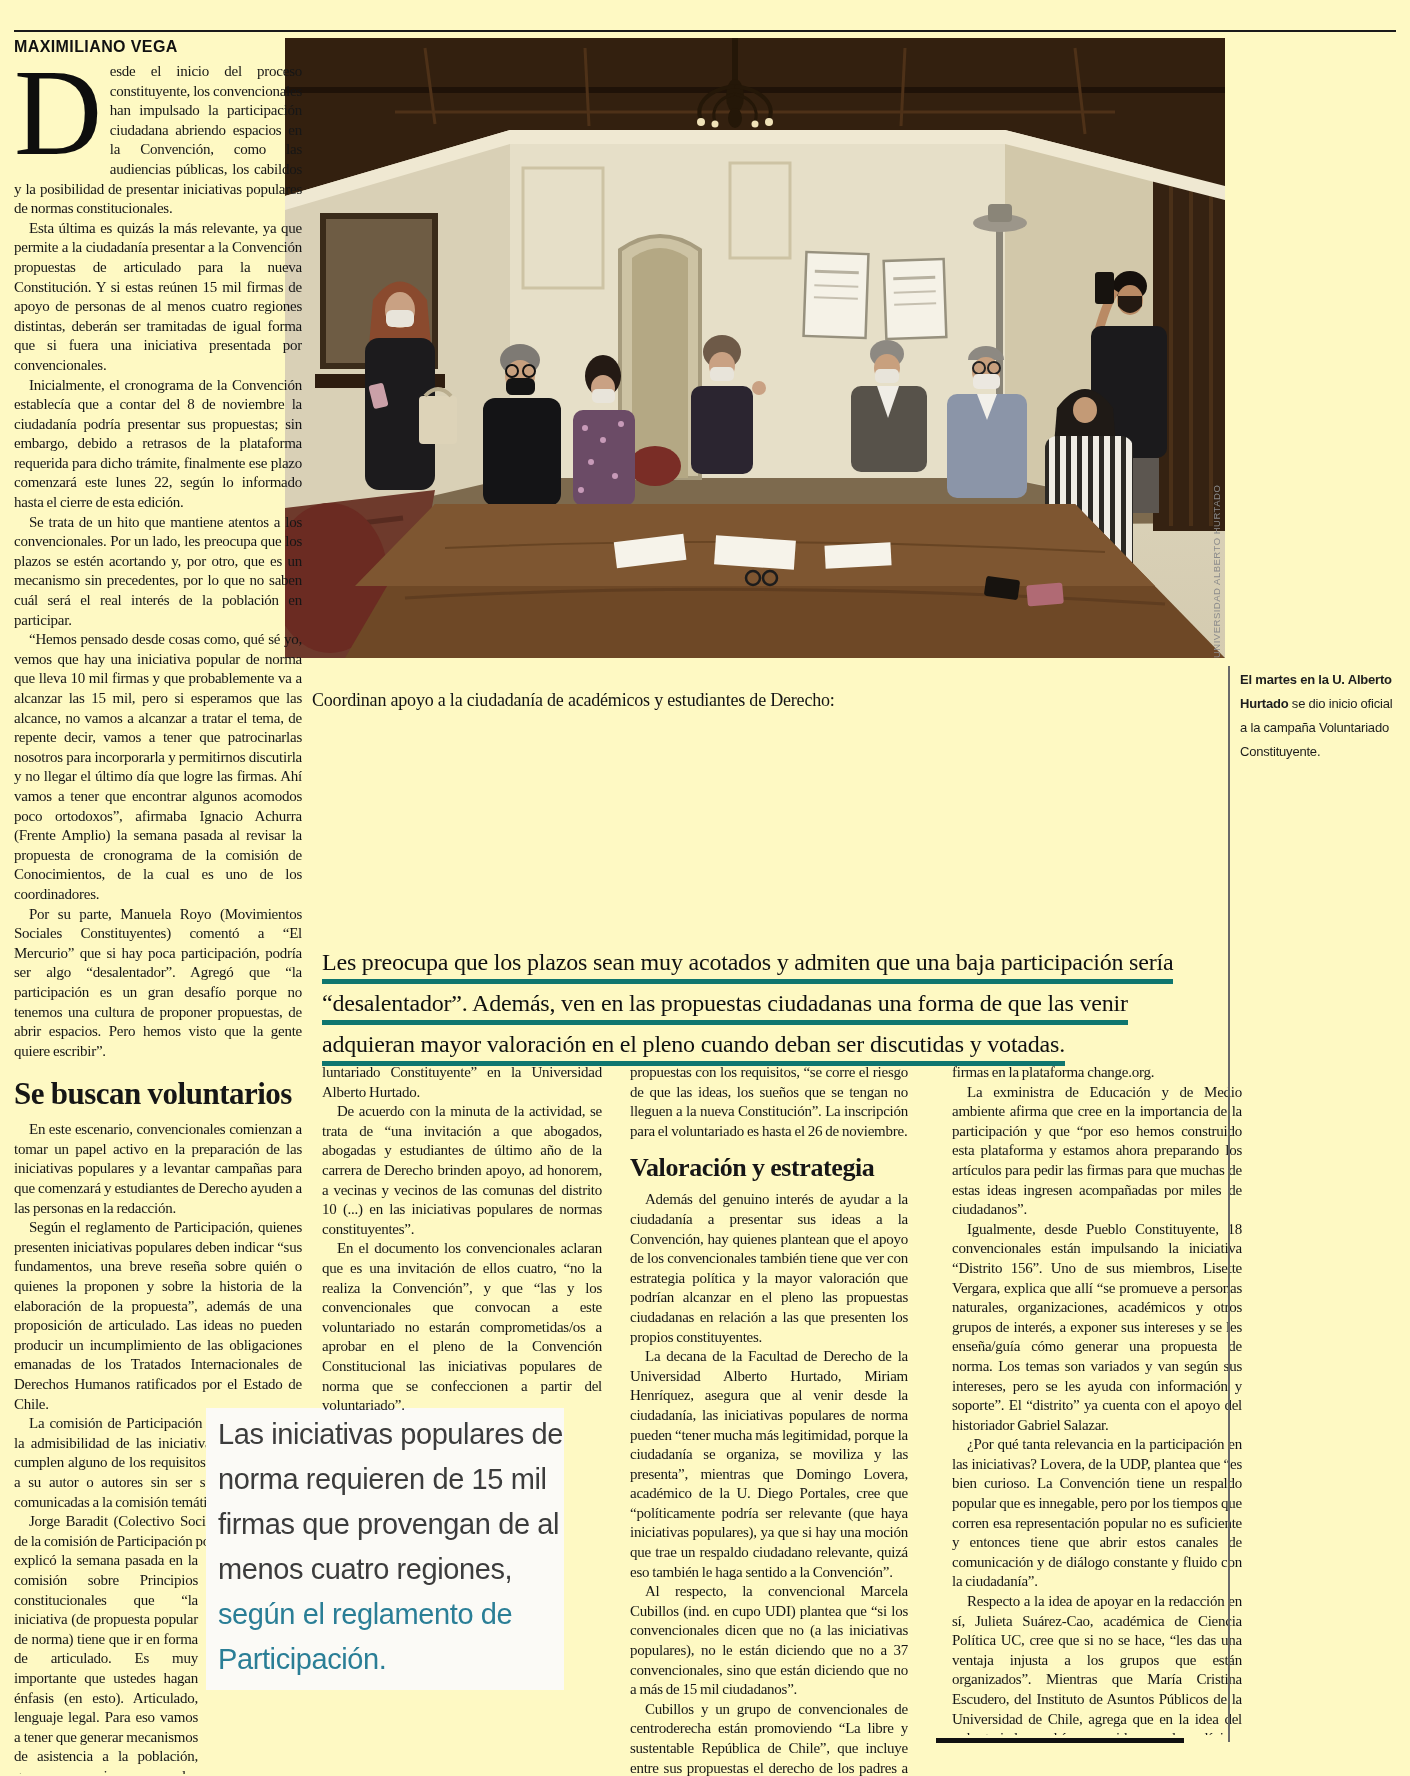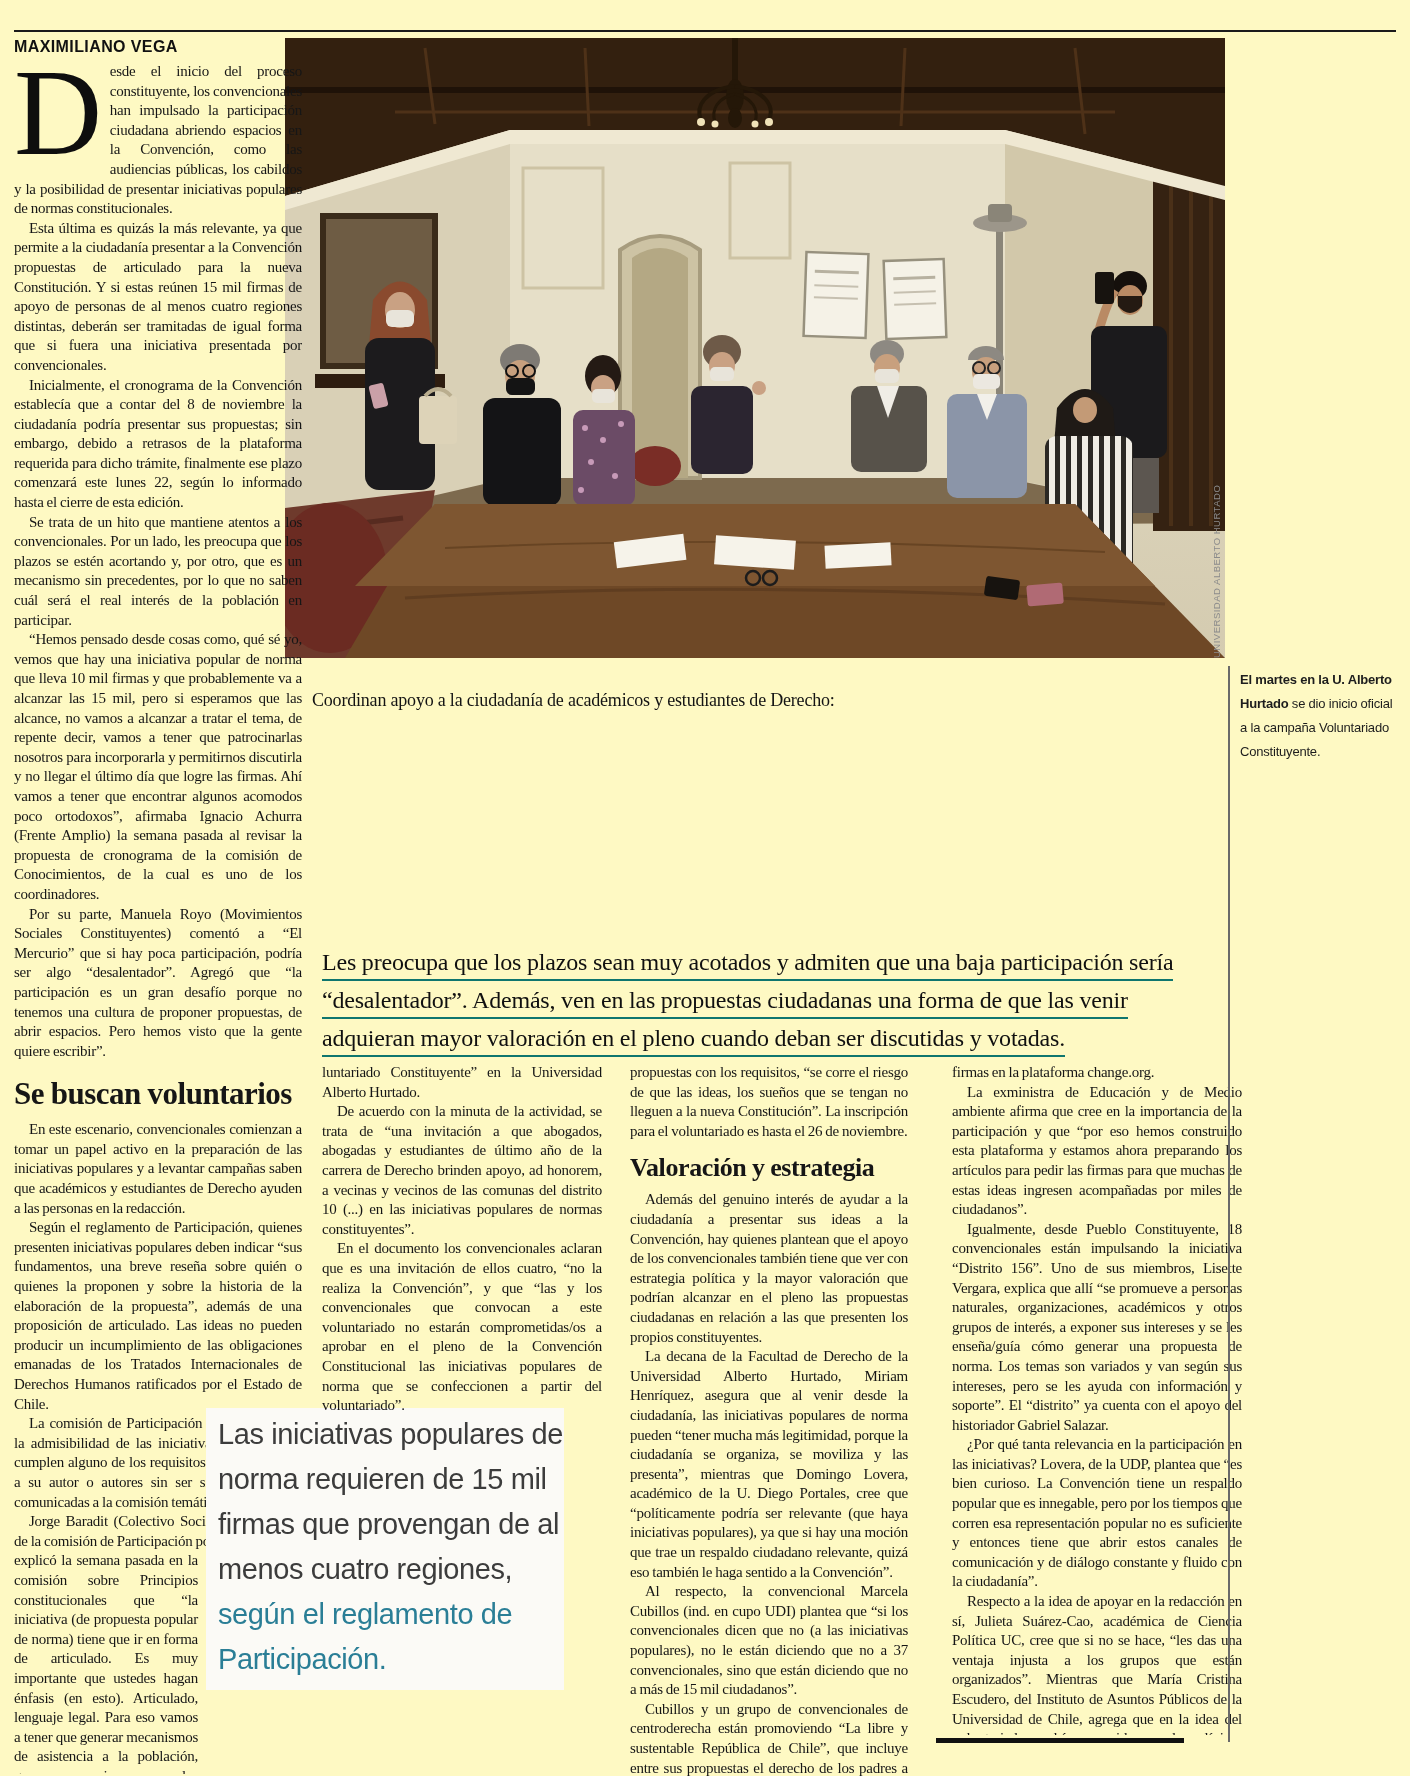--- a/index.html
+++ b/index.html
@@ -19,21 +19,21 @@
   .dropcap{float:left;font-size:122px;line-height:97px;padding:2px 8px 0 0;color:#0e0e0e;}
   h2.sec1{font-size:31px;line-height:33px;margin:16px 0 10px;font-weight:bold;letter-spacing:-.5px;}
   h2.sec2{font-size:26px;line-height:29px;margin:12px 0 8px;font-weight:bold;letter-spacing:-.4px;}
   .narrowwrap{width:184px;}
   
   .kicker{position:absolute;left:312px;top:690px;font-size:18px;color:#141414;letter-spacing:-.2px;}
   .headline{position:absolute;left:285px;top:724px;width:980px;}
   .headline div{font-size:63px;line-height:67px;letter-spacing:-1px;transform:scaleX(.93);
                 transform-origin:left top;white-space:nowrap;color:#0c0c0c;}
   .deck{position:absolute;left:322px;top:950px;width:890px;font-size:24px;line-height:25px;color:#101010;}
-  .deck .dline{display:table;border-bottom:2px solid #0f766e;padding-bottom:4px;margin-bottom:7px;
+  .deck .dline{display:table;border-bottom:5px solid #0f766e;padding-bottom:4px;margin-bottom:7px;
                letter-spacing:-.2px;}
   
   .photo{position:absolute;left:285px;top:38px;width:940px;height:620px;overflow:hidden;background:#d8d0ba;}
   .credit{position:absolute;left:1211px;top:658px;width:220px;transform:rotate(-90deg);
           transform-origin:0 0;font-family:"Liberation Sans",sans-serif;font-size:9.5px;
           color:#8b8b8b;letter-spacing:.5px;white-space:nowrap;}
   .caption{position:absolute;left:1240px;top:668px;width:158px;font-family:"Liberation Sans",sans-serif;
            font-size:13px;line-height:24px;color:#1d1d1d;letter-spacing:-.2px;text-align:left;}
   .caption b{font-weight:bold;}
   
@@ -246,21 +246,21 @@
   </div>
 
   <div class="col1 bodytext">
     <p class="noindent"><span class="dropcap">D</span><span>esde el inicio del proceso constituyente, los convencionales han impulsado la participación ciudadana abriendo espacios en la Convención, como las audiencias públicas, los cabildos y la posibilidad de presentar iniciativas populares de normas constitucionales.</span></p>
     <p>Esta última es quizás la más relevante, ya que permite a la ciudadanía presentar a la Convención propuestas de articulado para la nueva Constitución. Y si estas reúnen 15 mil firmas de apoyo de personas de al menos cuatro regiones distintas, deberán ser tramitadas de igual forma que si fuera una iniciativa presentada por convencionales.</p>
     <p>Inicialmente, el cronograma de la Convención establecía que a contar del 8 de noviembre la ciudadanía podría presentar sus propuestas; sin embargo, debido a retrasos de la plataforma requerida para dicho trámite, finalmente ese plazo comenzará este lunes 22, según lo informado hasta el cierre de esta edición.</p>
     <p>Se trata de un hito que mantiene atentos a los convencionales. Por un lado, les preocupa que los plazos se estén acortando y, por otro, que es un mecanismo sin precedentes, por lo que no saben cuál será el real interés de la población en participar.</p>
     <p>“Hemos pensado desde cosas como, qué sé yo, vemos que hay una iniciativa popular de norma que lleva 10 mil firmas y que probablemente va a alcanzar las 15 mil, pero si esperamos que las alcance, no vamos a alcanzar a tratar el tema, de repente decir, vamos a tener que patrocinarlas nosotros para incorporarla y permitirnos discutirla y no llegar el último día que logre las firmas. Ahí vamos a tener que encontrar algunos acomodos poco ortodoxos”, afirmaba Ignacio Achurra (Frente Amplio) la semana pasada al revisar la propuesta de cronograma de la comisión de Conocimientos, de la cual es uno de los coordinadores.</p>
     <p>Por su parte, Manuela Royo (Movimientos Sociales Constituyentes) comentó a “El Mercurio” que si hay poca participación, podría ser algo “desalentador”. Agregó que “la participación es un gran desafío porque no tenemos una cultura de proponer propuestas, de abrir espacios. Pero hemos visto que la gente quiere escribir”.</p>
     <h2 class="sec1">Se buscan voluntarios</h2>
-    <p>En este escenario, convencionales comienzan a tomar un papel activo en la preparación de las iniciativas populares y a levantar campañas saben que académicos y estudiantes de Derecho ayuden a las personas en la redacción.</p>
+    <p>En este escenario, convencionales comienzan a tomar un papel activo en la preparación de las iniciativas populares y a levantar campañas para que comenzará y estudiantes de Derecho ayuden a las personas en la redacción.</p>
     <p>Según el reglamento de Participación, quienes presenten iniciativas populares deben indicar “sus fundamentos, una breve reseña sobre quién o quienes la proponen y sobre la historia de la elaboración de la propuesta”, además de una proposición de articulado. Las ideas no pueden producir un incumplimiento de las obligaciones emanadas de los Tratados Internacionales de Derechos Humanos ratificados por el Estado de Chile.</p>
     <p>La comisión de Participación popular revisará la admisibilidad de las iniciativas y si estas no cumplen alguno de los requisitos, serán devueltas a su autor o autores sin ser sistematizadas ni comunicadas a la comisión temática respectiva.</p>
     <p>Jorge Baradit (Colectivo Socialista), miembro de la comisión de Participación popular,</p>
     <div class="narrowwrap">
       <p class="noindent">explicó la semana pasada en la comisión sobre Principios constitucionales que “la iniciativa (de propuesta popular de norma) tiene que ir en forma de articulado. Es muy importante que ustedes hagan énfasis (en esto). Articulado, lenguaje legal. Para eso vamos a tener que generar mecanismos de asistencia a la población, generar convenios con escuelas de derecho, universidades”.</p>
 
     </div>
 
   </div>
 

